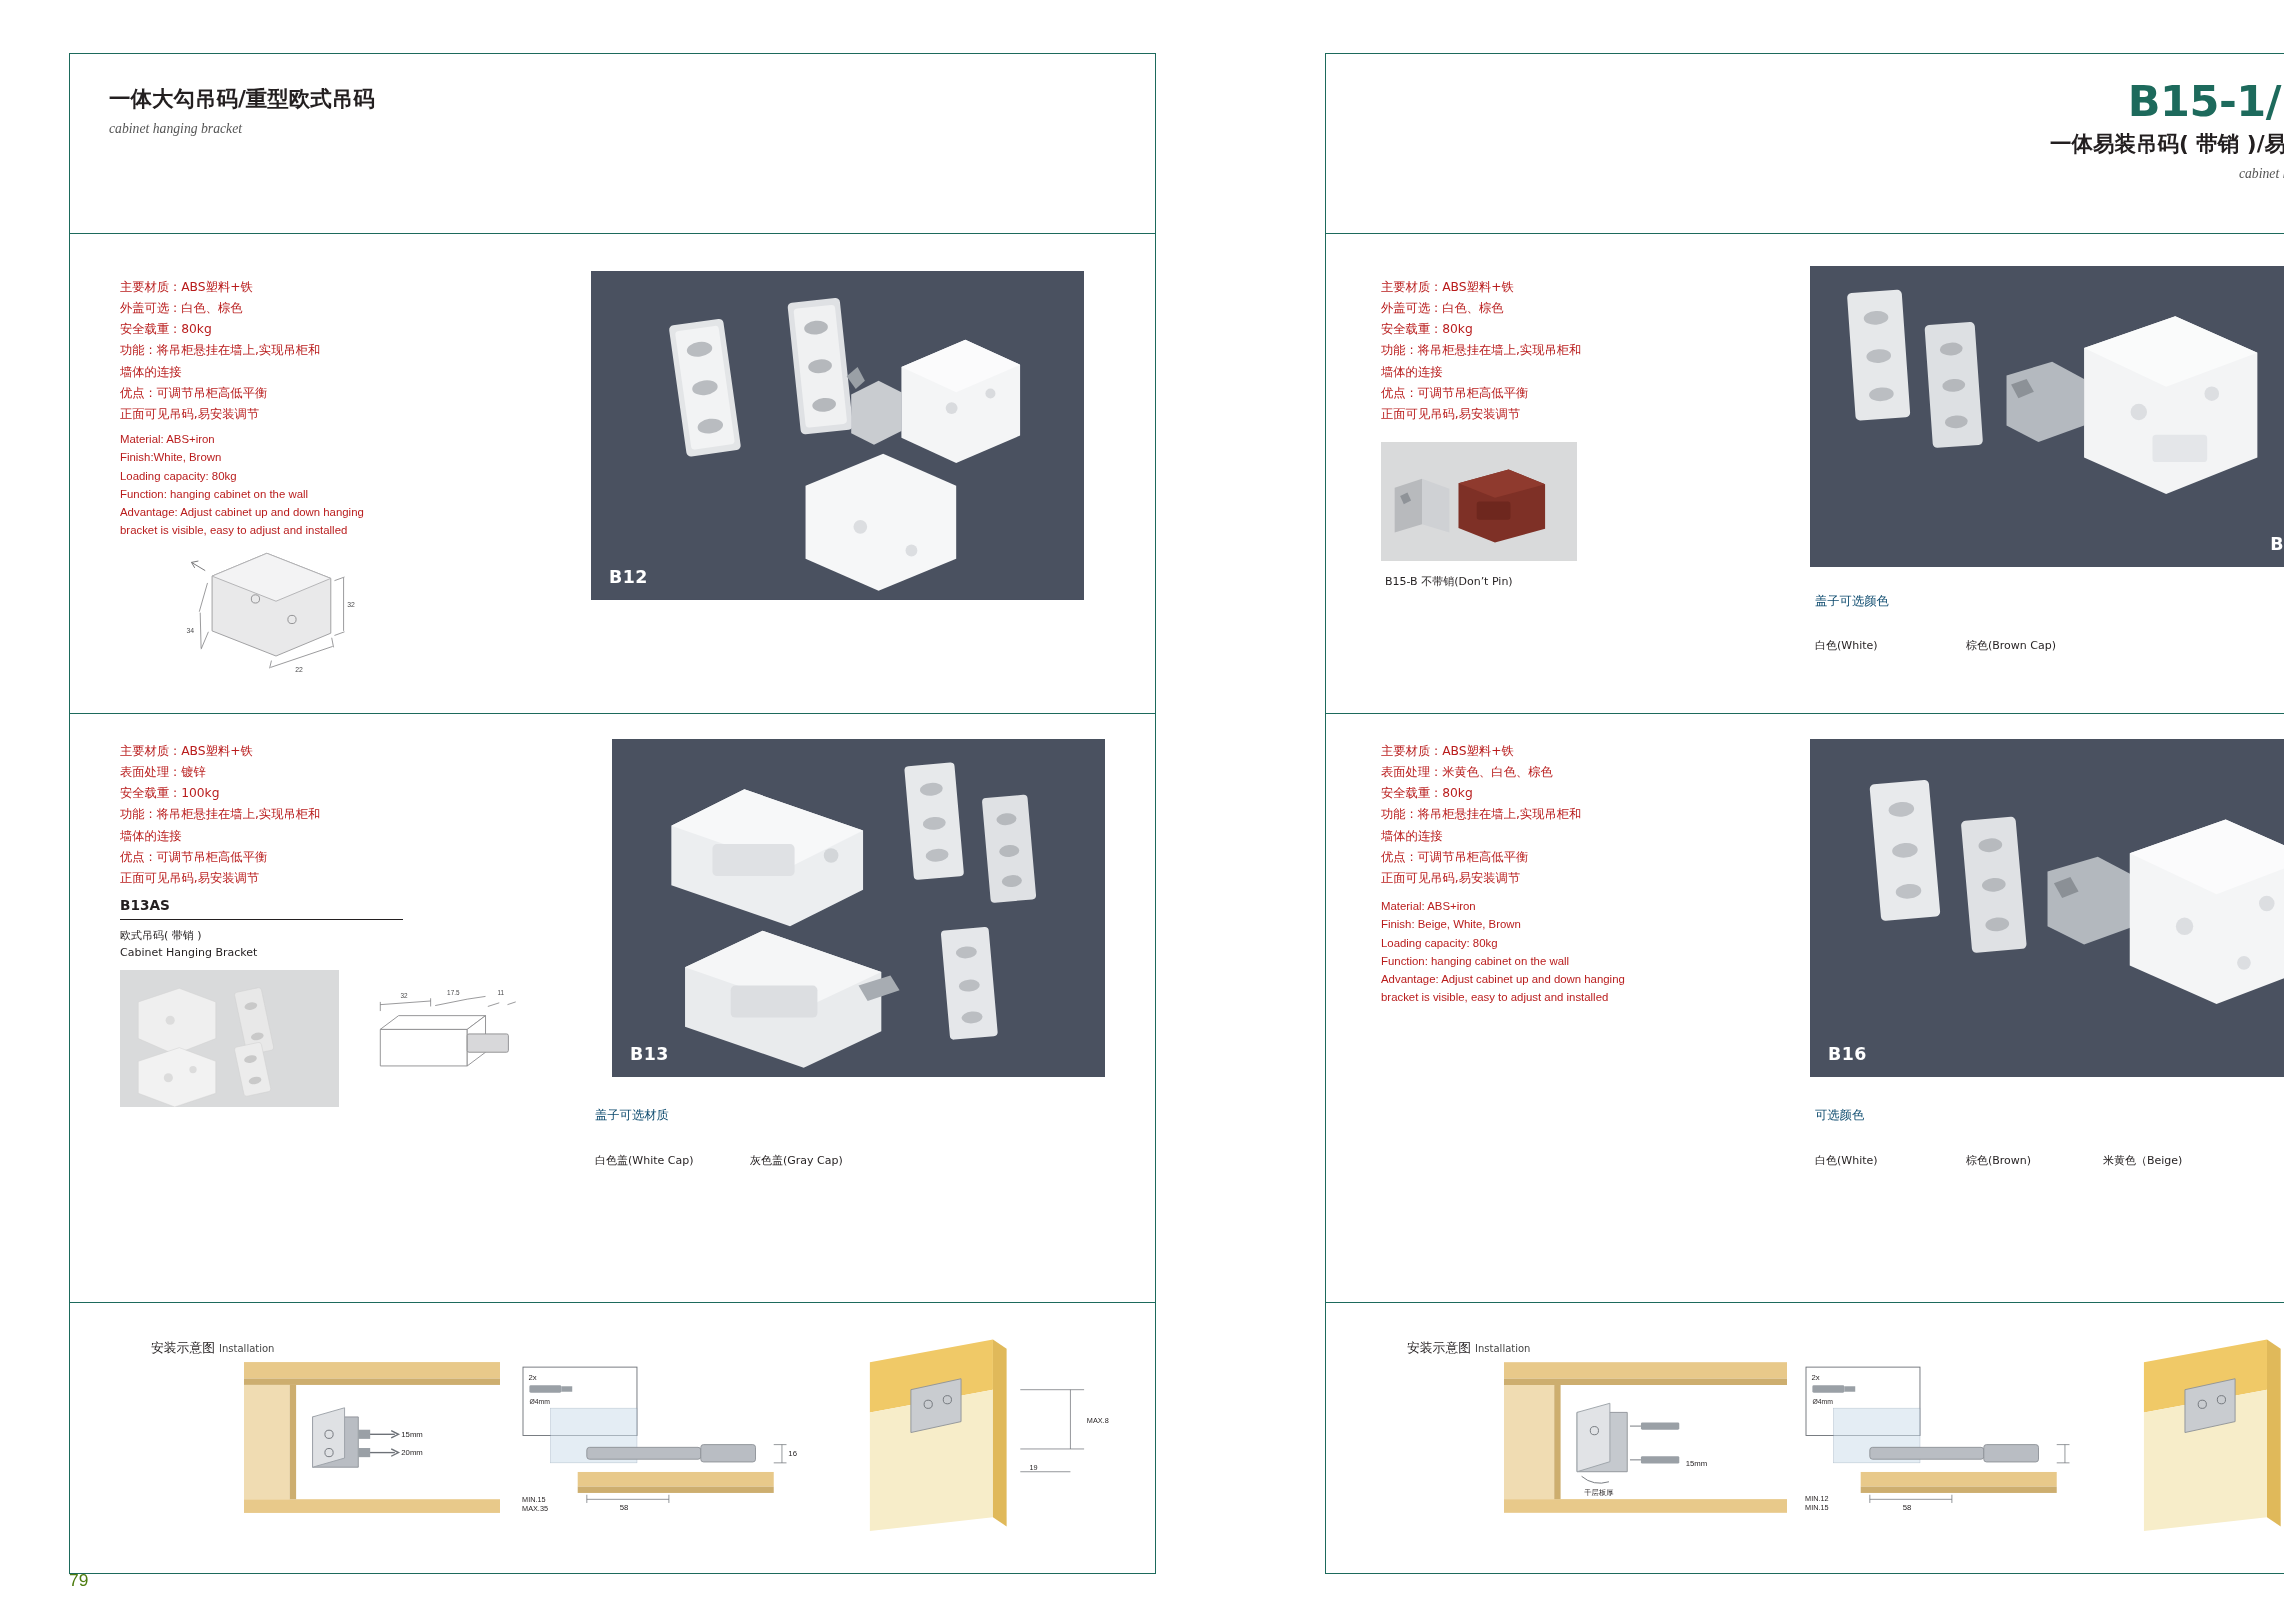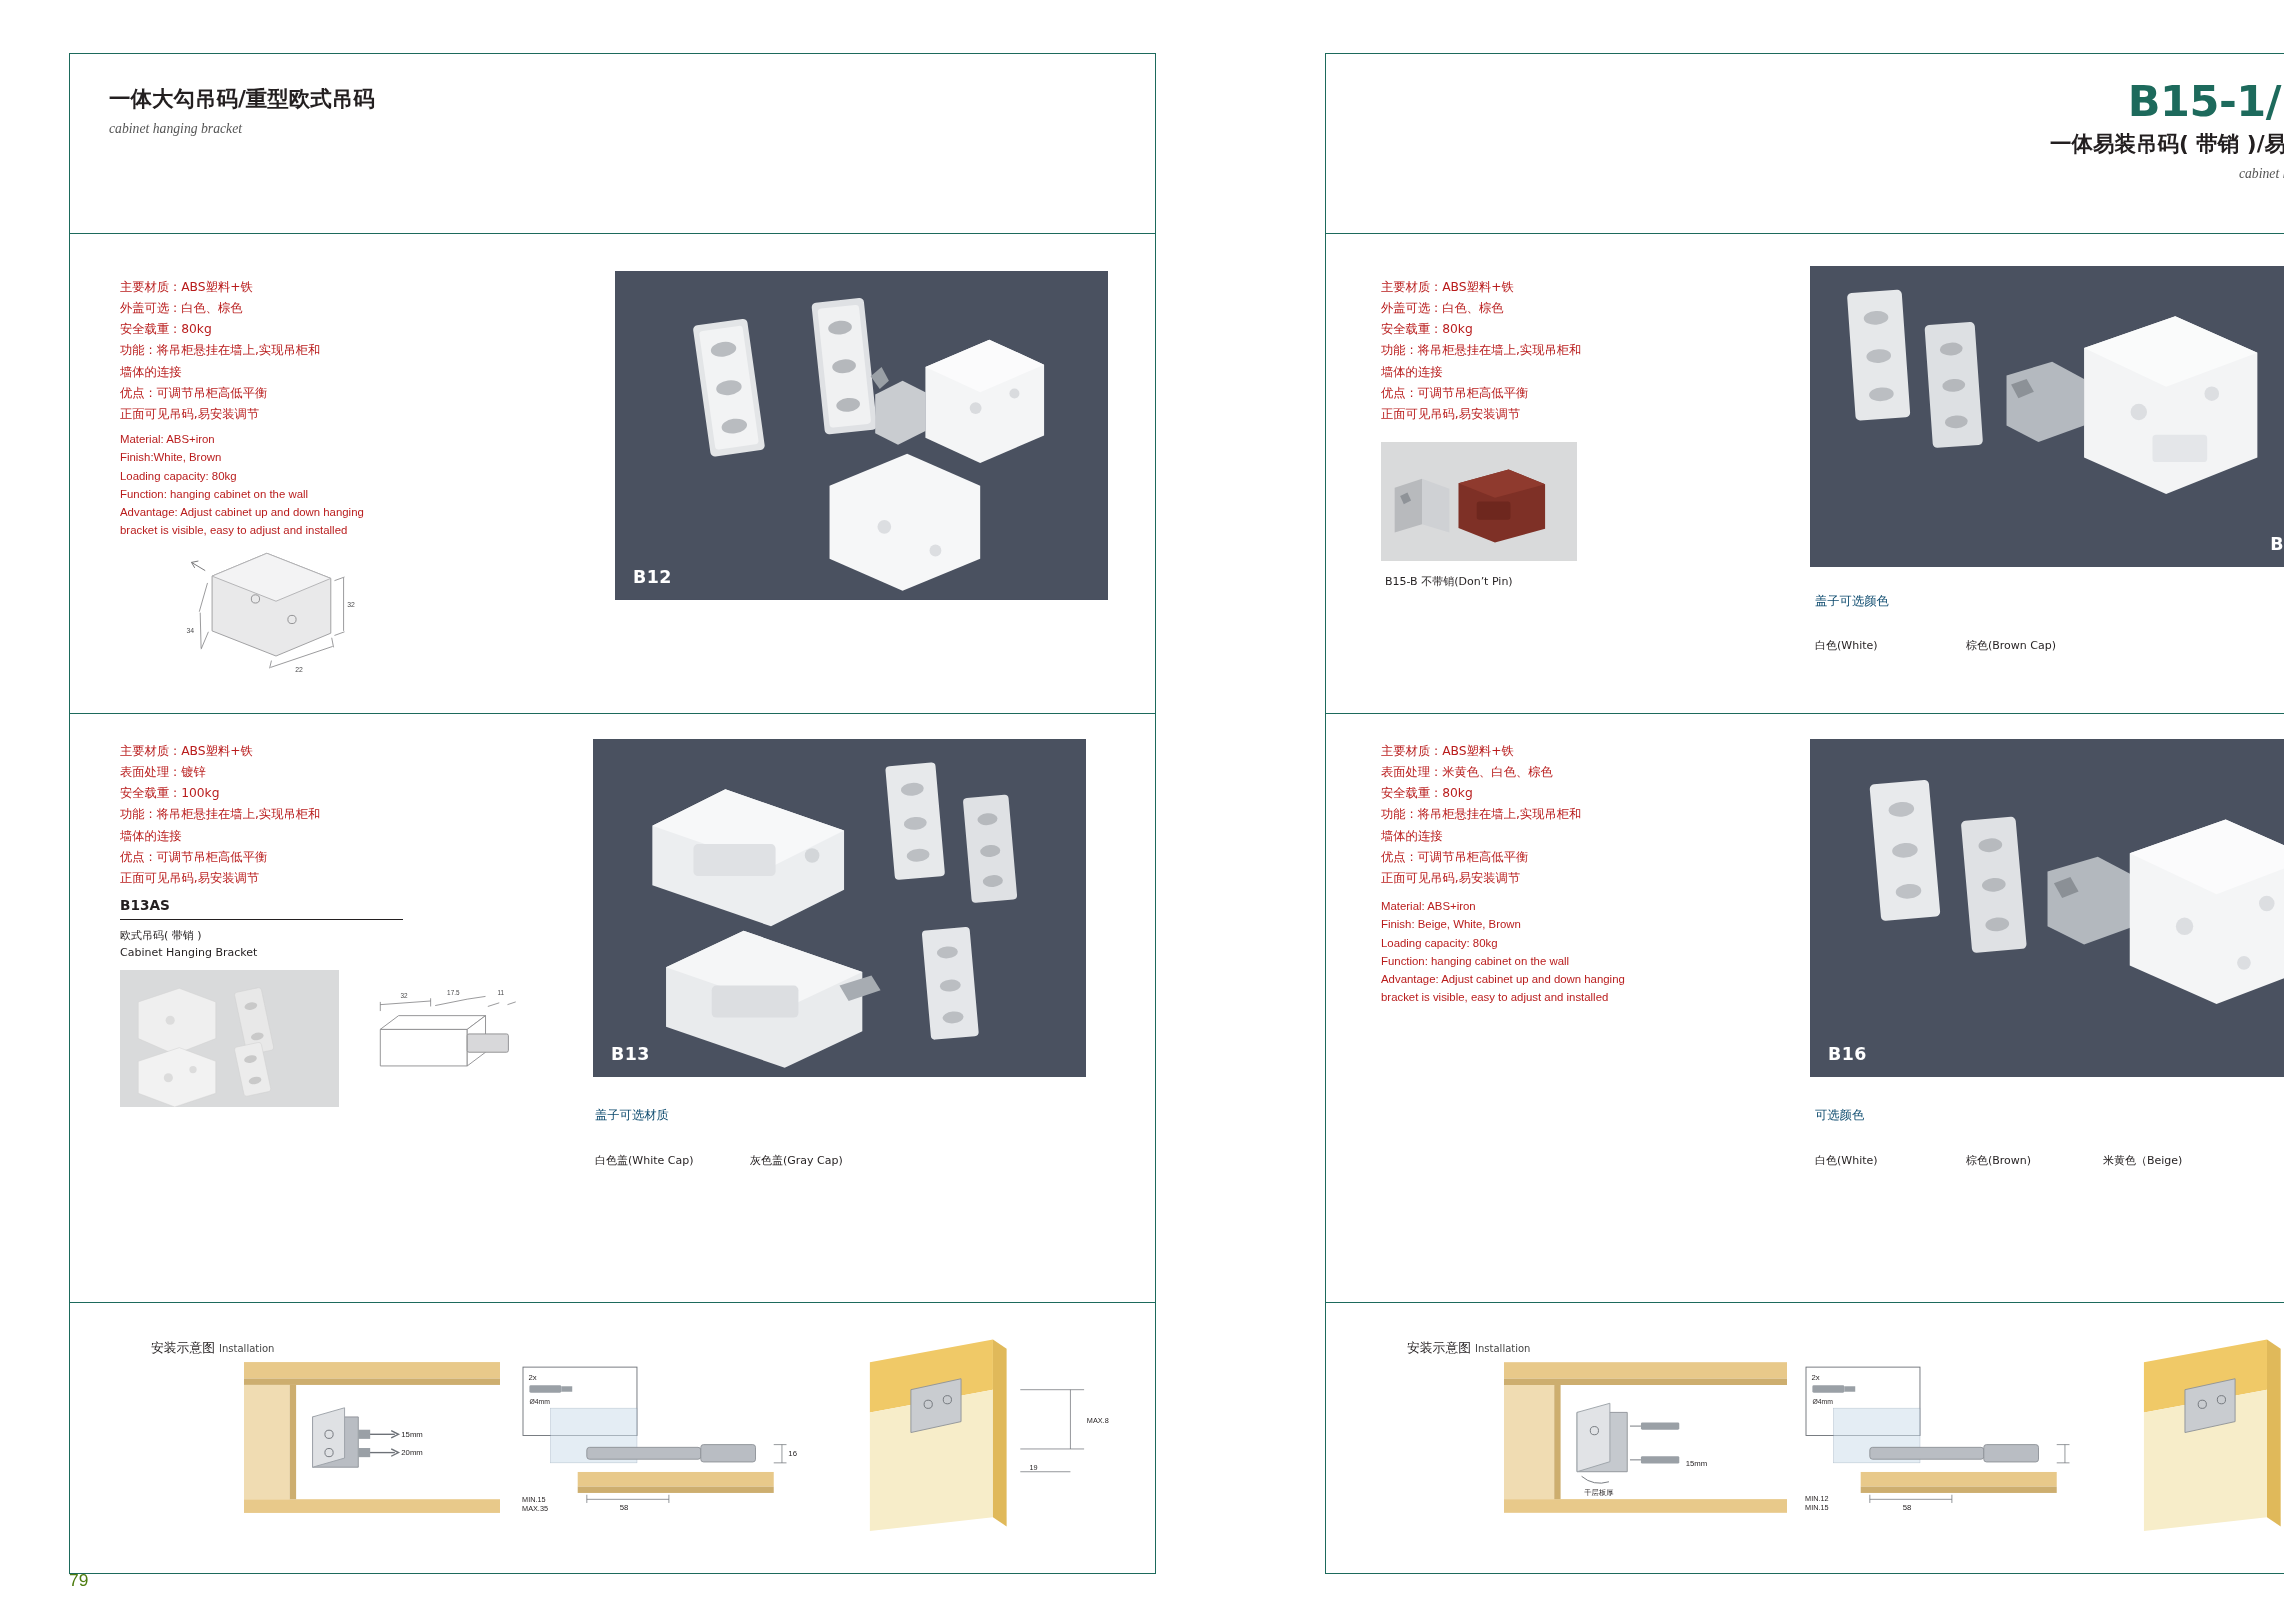--- a/index.html
+++ b/index.html
@@ -120,21 +120,21 @@
           <path d="M338,100 L360,92"></path>
             <path d="M338,220 L360,212"></path>
             <path d="M358,94 L358,210"></path>
         </g>
         <text x="14" y="214" font-size="15" fill="#4a4a4c" font-family="Liberation Sans, sans-serif">34</text>
         <text x="252" y="300" font-size="15" fill="#4a4a4c" font-family="Liberation Sans, sans-serif">22</text>
         <text x="366" y="158" font-size="15" fill="#4a4a4c" font-family="Liberation Sans, sans-serif">32</text>
       </svg>
     </div>
 
-    <div class="plate" style="left:545px;top:37px;width:493px;height:329px;">
+    <div class="plate" style="left:521px;top:37px;width:493px;height:329px;">
       <svg width="493" height="329" viewBox="0 0 1080 720">
         <rect width="1080" height="720" fill="#4a5160"></rect>
 
         <g transform="translate(170,120) rotate(-8)">
           <rect x="0" y="0" width="120" height="290" rx="10" fill="#e3e5e7"></rect>
           <rect x="12" y="14" width="96" height="262" rx="8" fill="#f2f3f4"></rect>
           <ellipse cx="60" cy="60" rx="28" ry="16" fill="#b9bcc0"></ellipse>
           <ellipse cx="60" cy="145" rx="28" ry="16" fill="#b9bcc0"></ellipse>
           <ellipse cx="60" cy="230" rx="28" ry="16" fill="#b9bcc0"></ellipse>
         </g>
@@ -223,21 +223,21 @@
           <path d="M40,70 L40,50 M150,60 L150,42 M40,56 L150,48"></path>
           <path d="M160,58 L230,44 M230,44 L270,38"></path>
           <path d="M275,60 L300,52 M318,56 L336,50"></path>
         </g>
         <text x="84" y="42" font-size="14" fill="#4a4a4c" font-family="Liberation Sans, sans-serif">32</text>
         <text x="186" y="36" font-size="14" fill="#4a4a4c" font-family="Liberation Sans, sans-serif">17.5</text>
         <text x="296" y="34" font-size="14" fill="#4a4a4c" font-family="Liberation Sans, sans-serif">11</text>
       </svg>
     </div>
 
-    <div class="plate" style="left:523px;top:25px;width:493px;height:338px;">
+    <div class="plate" style="left:542px;top:25px;width:493px;height:338px;">
       <svg width="493" height="338" viewBox="0 0 1080 740">
         <rect width="1080" height="740" fill="#4a5160"></rect>
 
         <g transform="translate(130,80)">
           <path d="M0,110 L160,30 L420,120 L420,250 L260,330 L0,240 Z" fill="#eceef0"></path>
           <path d="M0,110 L160,30 L420,120 L260,200 Z" fill="#f7f8f9"></path>
           <rect x="90" y="150" width="180" height="70" rx="10" fill="#dfe1e4"></rect>
           <circle cx="350" cy="175" r="16" fill="#d3d6d9"></circle>
         </g>
 

